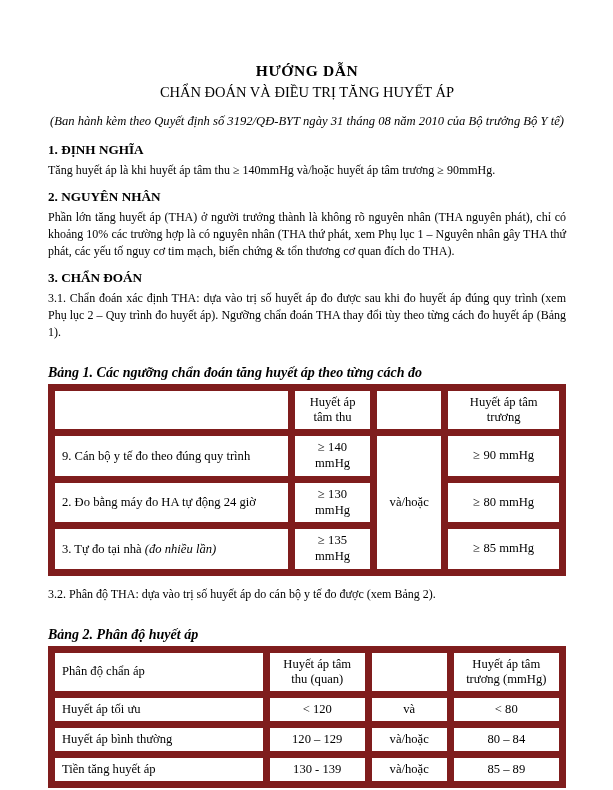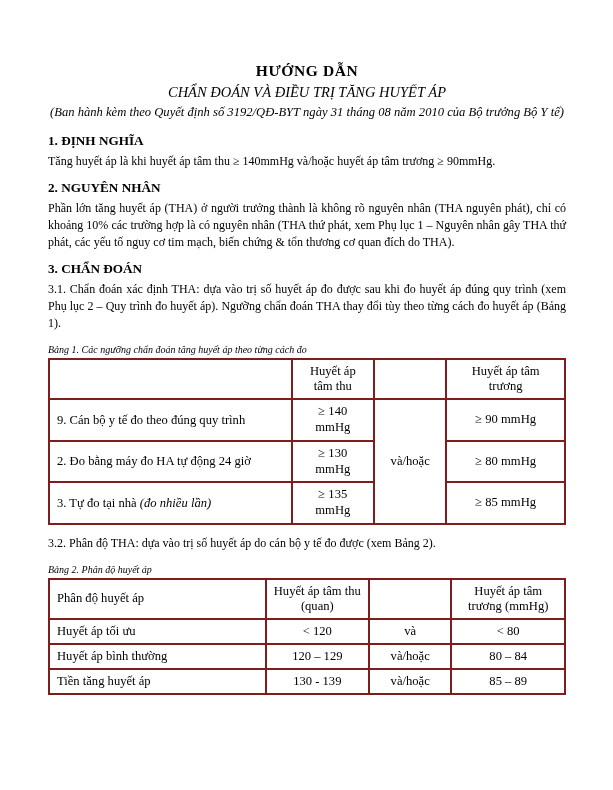--- a/index.html
+++ b/index.html
@@ -30,22 +30,21 @@
   .doc-title {
     text-align: center;
     font-weight: bold;
     font-size: 15.5px;
     letter-spacing: 0.6px;
     margin-bottom: 4px;
   }
   .doc-subtitle {
     text-align: center;
     font-size: 14.5px;
-    margin-bottom: 3px;
-    font-style: italic;
+    margin-bottom: 12px;
   }
   .doc-note {
     text-align: center;
     font-style: italic;
     font-size: 12.6px;
     line-height: 1.35;
     margin-bottom: 12px;
   }
   .section-head {
     font-weight: bold;
@@ -56,32 +55,32 @@
   p.para {
     font-size: 12px;
     line-height: 1.42;
     margin: 0 0 8px 0;
     text-align: justify;
   }
   .sub-head-inline {
     font-weight: normal;
   }
   .table-caption {
-    font-weight: normal;
+    font-weight: bold;
     font-style: italic;
-    font-size: 10px;
-    margin: 12px 0 3px 0;
+    font-size: 14px;
+    margin: 24px 0 3px 0;
   }
   table.doc-table {
     border-collapse: collapse;
     width: 100%;
     font-size: 12.6px;
   }
   table.doc-table td, table.doc-table th {
-    border: 2px solid #7f1d1d;
+    border: 7px solid #7f1d1d;
     padding: 4px 7px;
     vertical-align: middle;
     font-weight: normal;
     text-align: left;
   }
   table.doc-table th {
     text-align: center;
     vertical-align: bottom;
     line-height: 1.2;
   }
@@ -147,21 +146,21 @@
     </tbody>
       </table>
 
     <p class="para"><span class="sub-head-inline">3.2. Phân độ THA:</span><span> dựa vào trị số huyết áp do cán bộ y tế đo được (xem Bảng 2).</span></p>
 
     <div class="table-caption">Bảng 2. Phân độ huyết áp</div>
 
     <table class="doc-table t2">
       <tbody>
           <tr>
-        <th class="label" style="text-align:left; vertical-align:middle;">Phân độ huyết áp</th>
+        <th class="label" style="text-align:left; vertical-align:middle;">Phân độ chẩn áp</th>
         <th class="v1">Huyết áp tâm thu (quan)</th>
         <th class="v2"></th>
         <th class="v3">Huyết áp tâm trương (mmHg)</th>
       </tr>
       <tr>
         <td class="label">Huyết áp tối ưu</td>
         <td class="v1">&lt; 120</td>
         <td class="v2">và</td>
         <td class="v3">&lt; 80</td>
       </tr>

